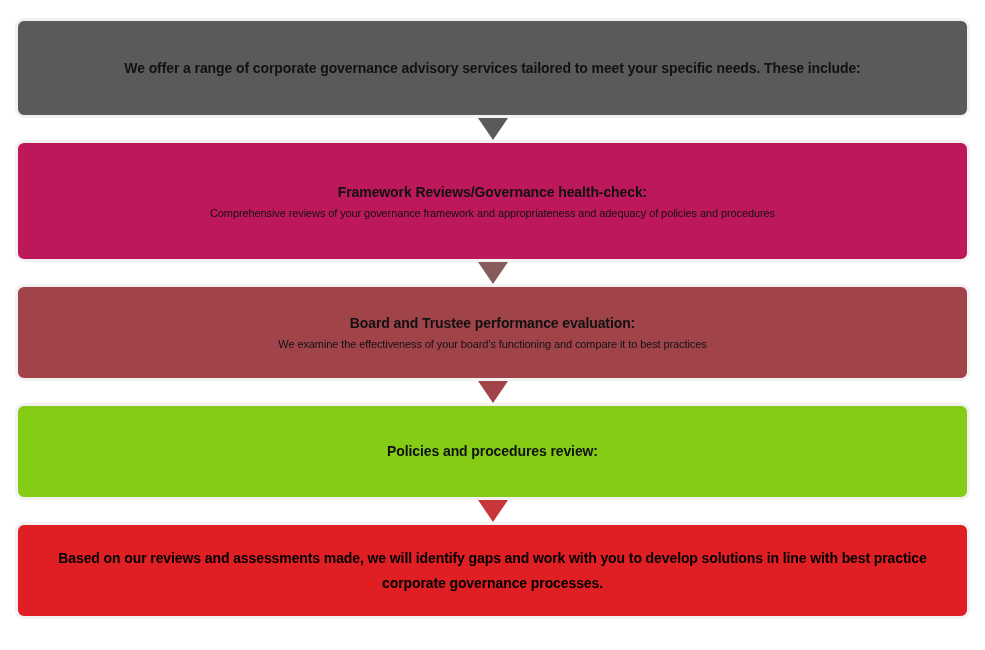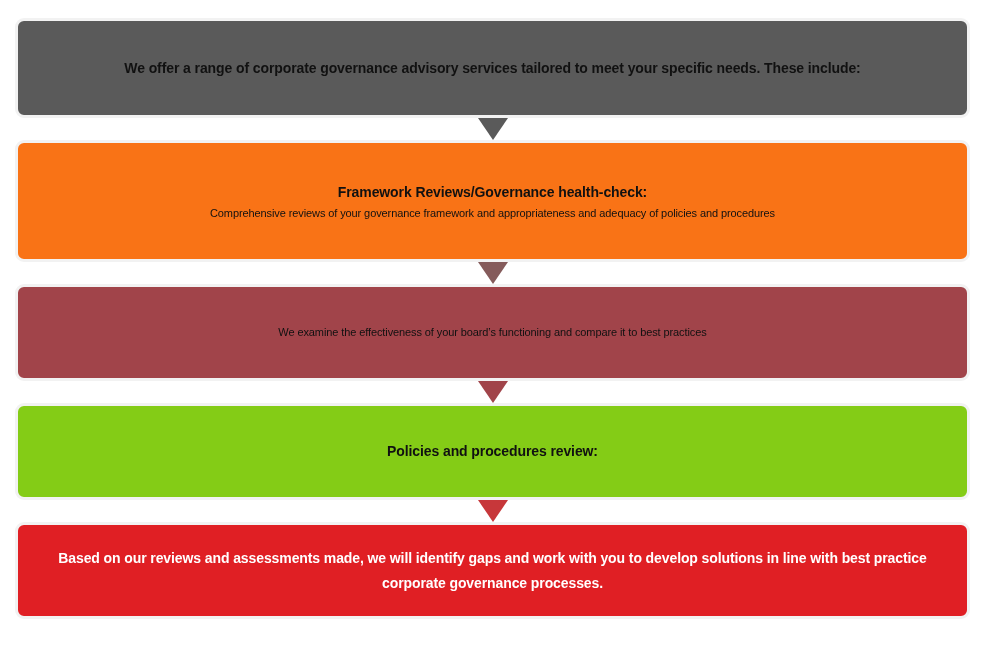--- a/index.html
+++ b/index.html
@@ -83,43 +83,44 @@
 
   <div class="node" style="background: rgb(90, 90, 90); height: 100px; border-color: rgb(242, 242, 242); color: rgb(17, 17, 17);">
     <div class="node-heading">We offer a range of corporate governance advisory services tailored to meet your specific needs. These include:</div>
 
   </div>
 
   <div class="connector">
     <div class="arrow" style="border-top-color: rgb(90, 90, 90);"></div>
   </div>
 
-  <div class="node" style="background: #f97316; height: 122px; border-color: rgb(242, 242, 242); color: rgb(17, 17, 17);">
+  <div class="node" style="background: #be185d; height: 122px; border-color: rgb(242, 242, 242); color: rgb(17, 17, 17);">
     <div class="node-heading">Framework Reviews/Governance health-check:</div>
     <div class="node-body">Comprehensive reviews of your governance framework and appropriateness and adequacy of policies and procedures</div>
   </div>
 
   <div class="connector">
     <div class="arrow" style="border-top-color: rgb(133, 91, 91);"></div>
   </div>
 
   <div class="node" style="background: rgb(161, 68, 74); height: 97px; border-color: rgb(242, 242, 242); color: rgb(17, 17, 17);">
+    <div class="node-heading">Board and Trustee performance evaluation:</div>
     <div class="node-body">We examine the effectiveness of your board’s functioning and compare it to best practices</div>
   </div>
 
   <div class="connector">
     <div class="arrow" style="border-top-color: rgb(161, 68, 74);"></div>
   </div>
 
   <div class="node" style="background: #84cc16; height: 97px; border-color: rgb(242, 242, 242); color: rgb(17, 17, 17);">
     <div class="node-heading">Policies and procedures review:</div>
   </div>
 
   <div class="connector">
     <div class="arrow" style="border-top-color: rgb(199, 55, 58);"></div>
   </div>
 
-  <div class="node" style="background: rgb(224, 31, 36); height: 97px; border-color: rgb(242, 242, 242); color: #ffffff;">
+  <div class="node" style="background: rgb(224, 31, 36); height: 97px; border-color: rgb(242, 242, 242); color: #000000;">
     <div class="node-heading">Based on our reviews and assessments made, we will identify gaps and work with you to develop solutions in line with best practice corporate governance processes.</div>
 
   </div>
 
 </div>
 
 </body></html>

